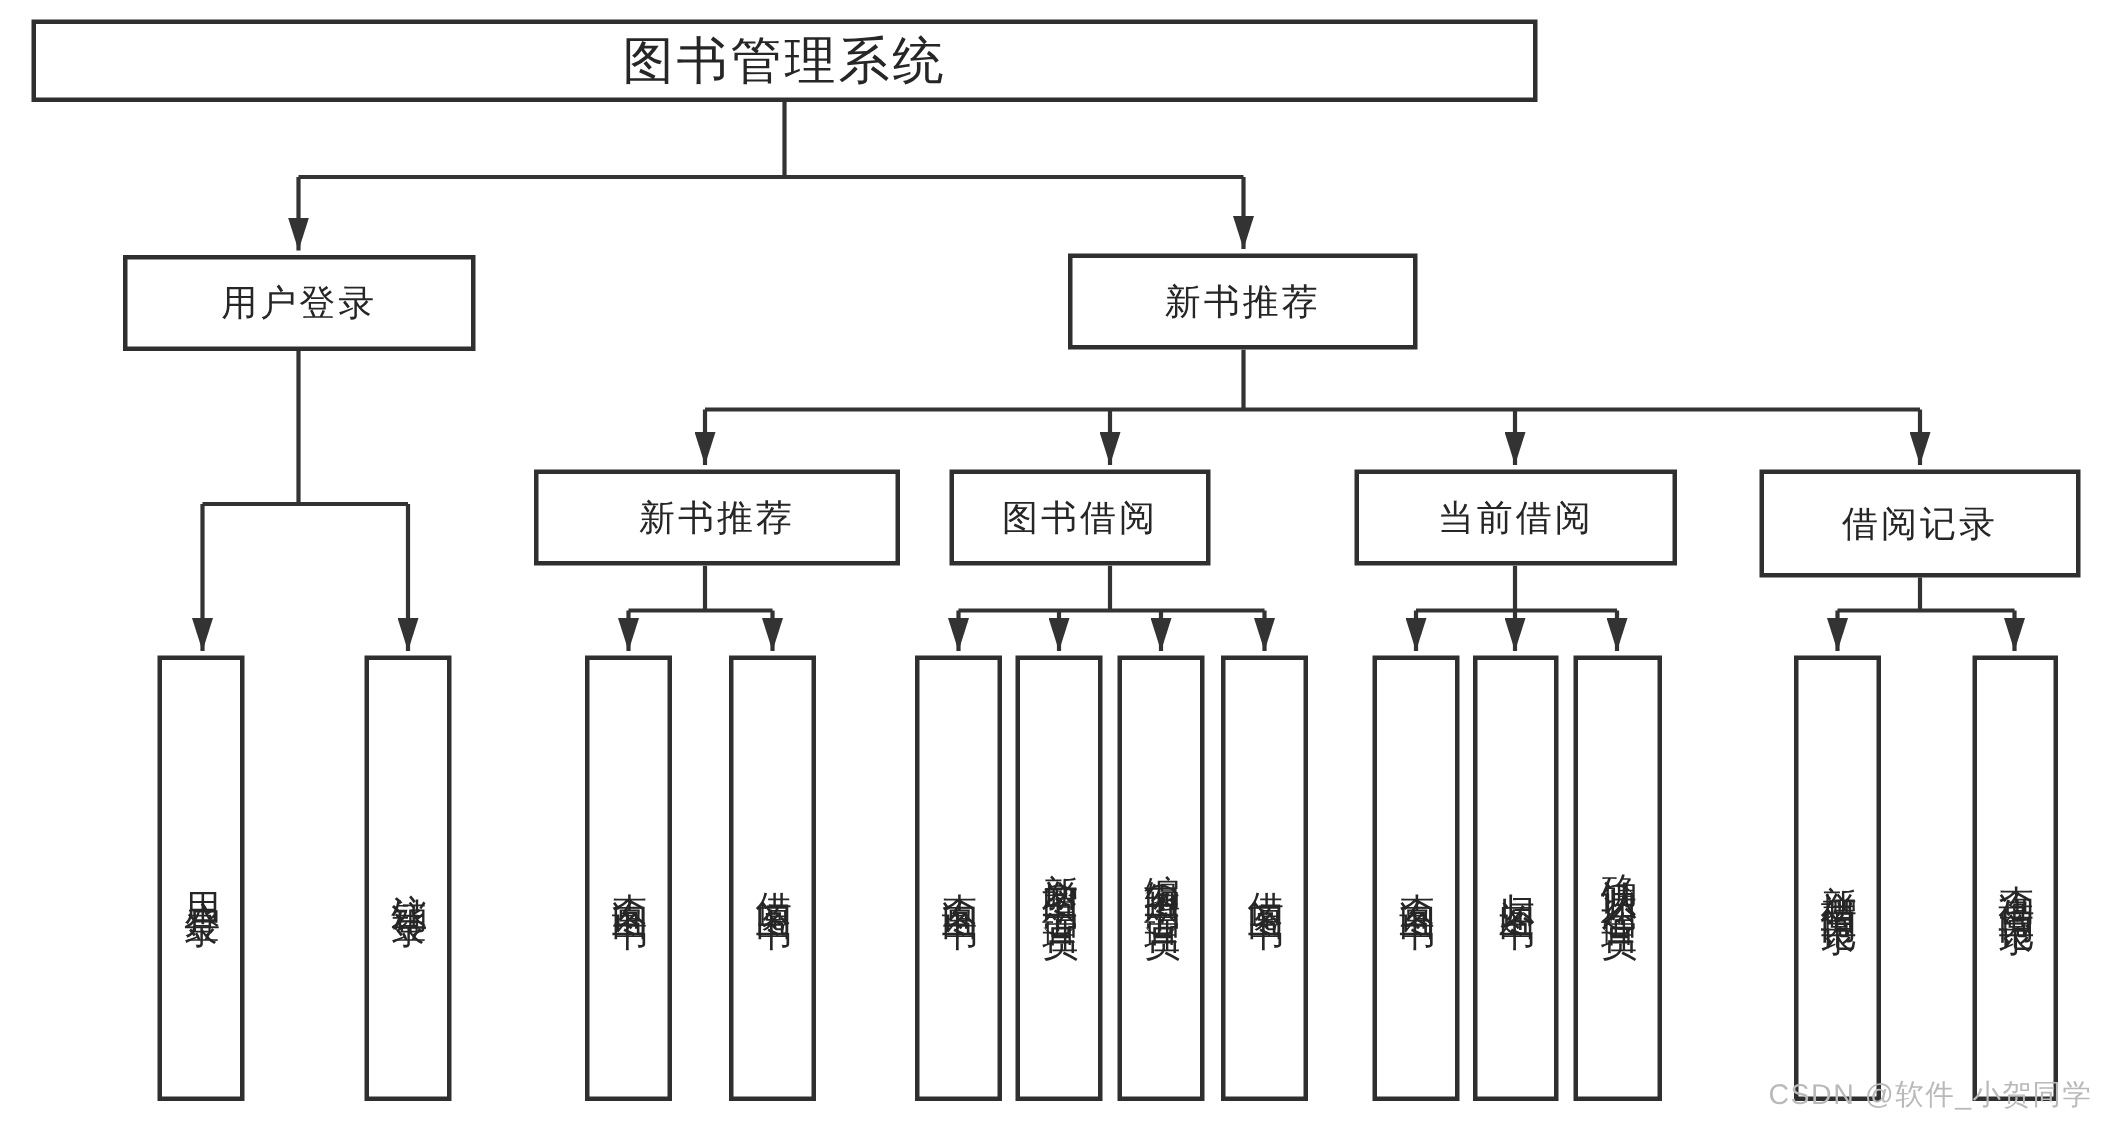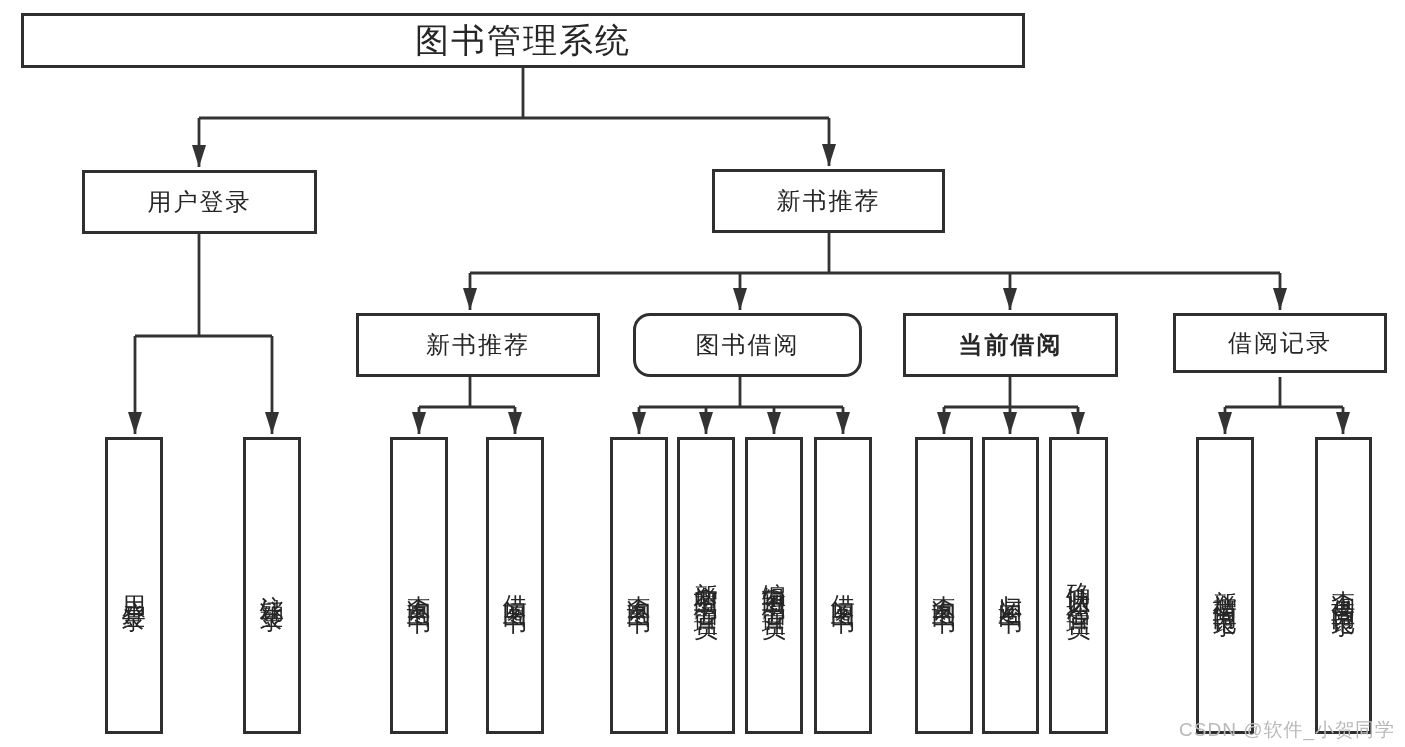--- a/index.html
+++ b/index.html
@@ -117,27 +117,27 @@
   <div class="node hnode" style="left:82px; top:170px; width:235px; height:64px;">
     <span class="label">用户登录</span>
   </div>
   <div class="node hnode" style="left:712px; top:169px; width:233px; height:64px;">
     <span class="label">新书推荐</span>
   </div>
 
   <div class="node hnode" style="left:356px; top:313px; width:244px; height:64px;">
     <span class="label">新书推荐</span>
   </div>
-  <div class="node hnode" style="left:633px; top:313px; width:229px; height:64px;border-radius:17px;">
+  <div class="node hnode" style="left:633px; top:313px; width:174px; height:64px;">
     <span class="label">图书借阅</span>
   </div>
-  <div class="node hnode" style="left:903px; top:313px; width:215px; height:64px;font-weight:bold;">
+  <div class="node hnode" style="left:903px; top:313px; width:215px; height:64px;">
     <span class="label">当前借阅</span>
   </div>
-  <div class="node hnode" style="left:1173px; top:313px; width:214px; height:60px;text-align:center;">
+  <div class="node hnode" style="left:1173px; top:313px; width:214px; height:72px;text-align:center;">
     <span class="label">借阅记录</span>
   </div>
 
   <div class="node leaf" style="left:105px; top:437px; width:58px; height:297px;">
     <span class="label">用户登录</span>
   </div>
   <div class="node leaf" style="left:243px; top:437px; width:58px; height:297px;">
     <span class="label">注销登录</span>
   </div>
 

